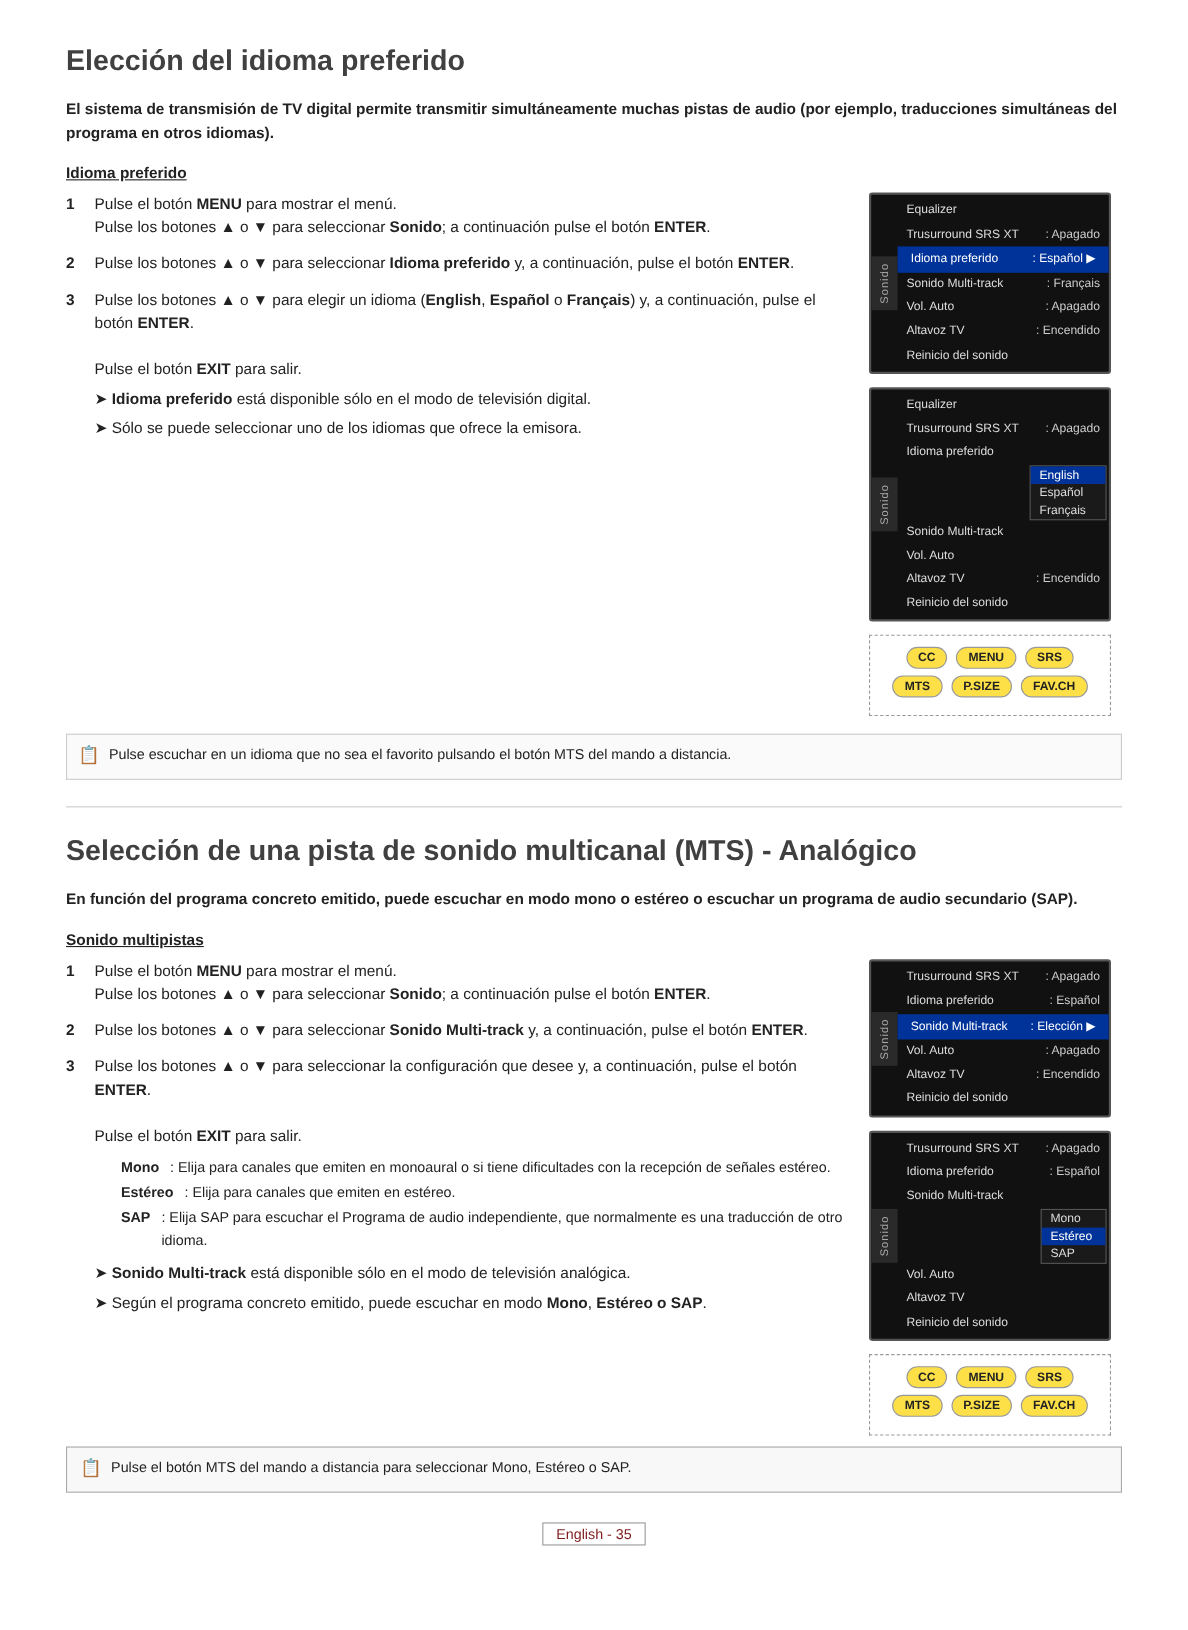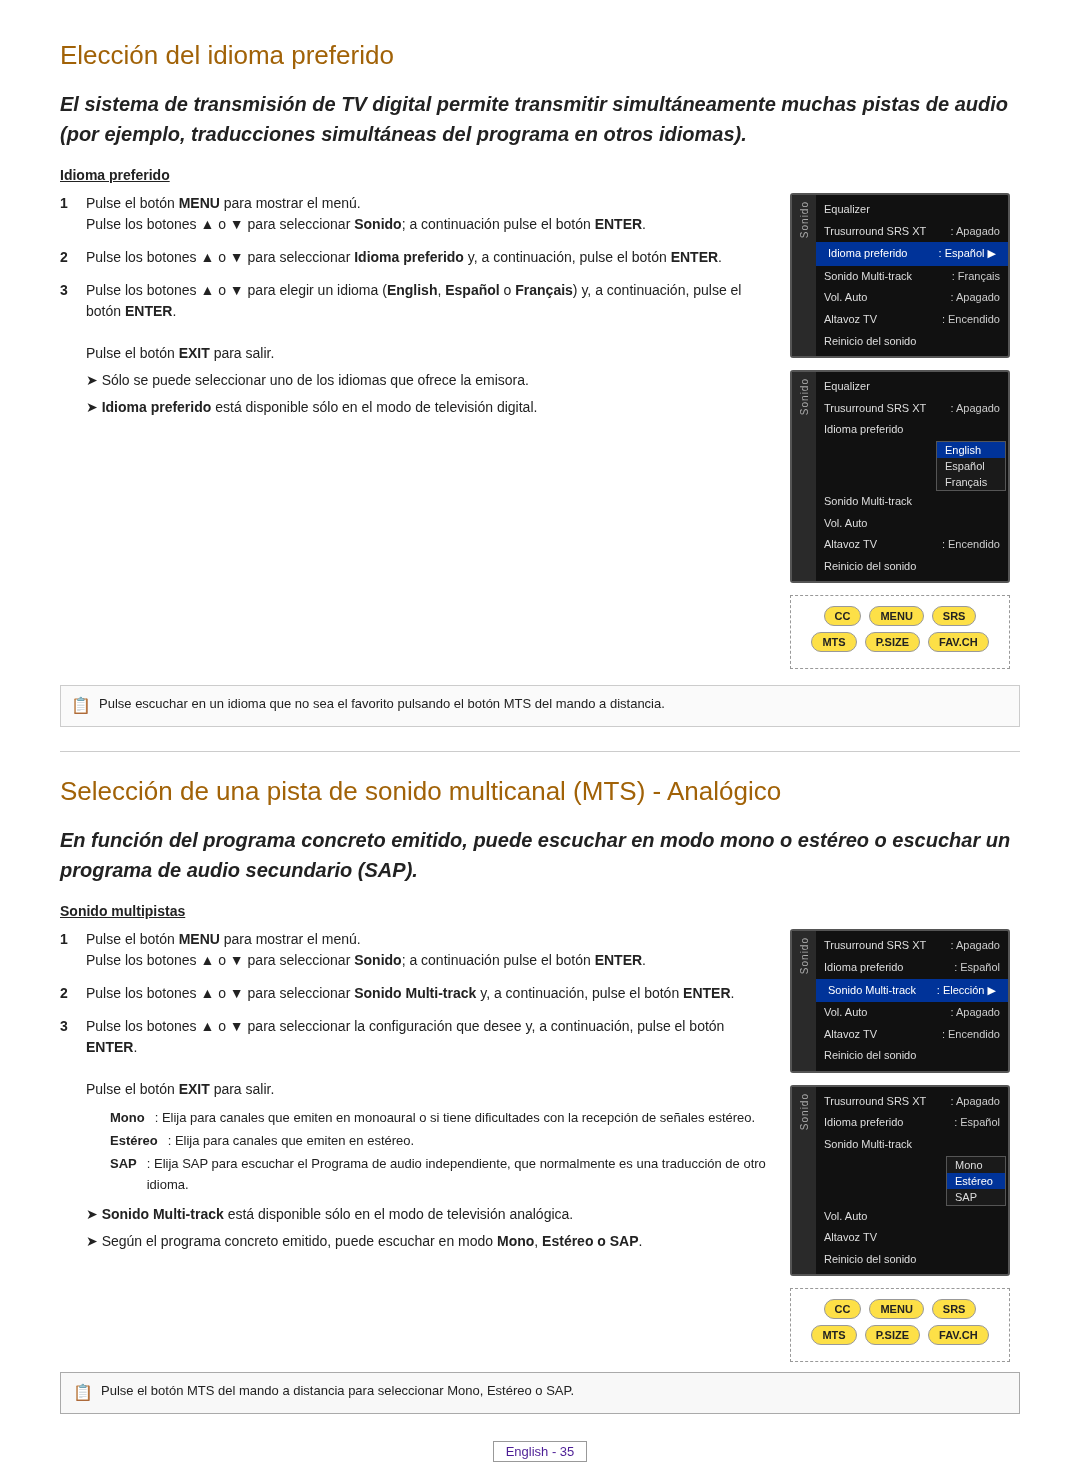--- a/index.html
+++ b/index.html
@@ -8,31 +8,30 @@
       min-height: 1482px;
       background: #ffffff;
       font-family: Arial, sans-serif;
       font-size: 14px;
       color: #222;
       padding: 40px 60px;
     }
 
     h1.section-title {
       font-size: 26px;
-      font-weight: normal;
+      font-weight: bold;
       margin-bottom: 18px;
-      color: #a16207;
+      color: #404040;
     }
 
     .intro-bold {
       font-weight: bold;
-      font-size: 20px;
+      font-size: 14px;
       margin-bottom: 18px;
       line-height: 1.5;
-      font-style: italic;
     }
 
     .subsection-title {
       font-weight: bold;
       font-size: 14px;
       text-decoration: underline;
       margin-bottom: 10px;
     }
 
     .content-area {
@@ -142,20 +141,21 @@
       padding: 4px 0;
     }
 
     .tv-container {
       background: #111;
       border: 2px solid #555;
       border-radius: 3px;
       display: flex;
       overflow: hidden;
       width: 220px;
+      align-items: center;
     }
 
     
     .remote-buttons {
       border: 1px dashed #999;
       padding: 10px;
       width: 220px;
       text-align: center;
     }
     .remote-row {
@@ -202,21 +202,21 @@
       font-size: 13px;
       margin-top: 10px;
       line-height: 1.5;
       background: #f8f8f8;
     }
 
     .page-footer {
       text-align: center;
       font-size: 13px;
       margin-top: 30px;
-      color: #4c1d95;
+      color: #7f1d1d;
     }
     .page-footer span {
       border: 1px solid #999;
       padding: 2px 12px;
     }
   </style>
 </head>
 <body>
 
 <h1 class="section-title">Elección del idioma preferido</h1>
@@ -241,22 +241,22 @@
           Pulse los botones ▲ o ▼ para seleccionar <strong>Idioma preferido</strong> y, a continuación, pulse el botón <strong>ENTER</strong>.
         </span>
       </li>
       <li>
         <span class="step-num">3</span>
         <span class="step-text">
           Pulse los botones ▲ o ▼ para elegir un idioma (<strong>English</strong>, <strong>Español</strong> o <strong>Français</strong>) y, a continuación, pulse el botón <strong>ENTER</strong>.
           <br><br>
           Pulse el botón <strong>EXIT</strong> para salir.
           <br>
+          <div class="note-arrow"><strong>Idioma preferido</strong> está disponible sólo en el modo de televisión digital.</div>
           <div class="note-arrow">Sólo se puede seleccionar uno de los idiomas que ofrece la emisora.</div>
-          <div class="note-arrow"><strong>Idioma preferido</strong> está disponible sólo en el modo de televisión digital.</div>
         </span>
       </li>
     </ol>
   </div>
 
   <div class="right-col">
 
     <div class="tv-container">
       <div class="tv-sidebar-icons">
         <span>Sonido</span>

